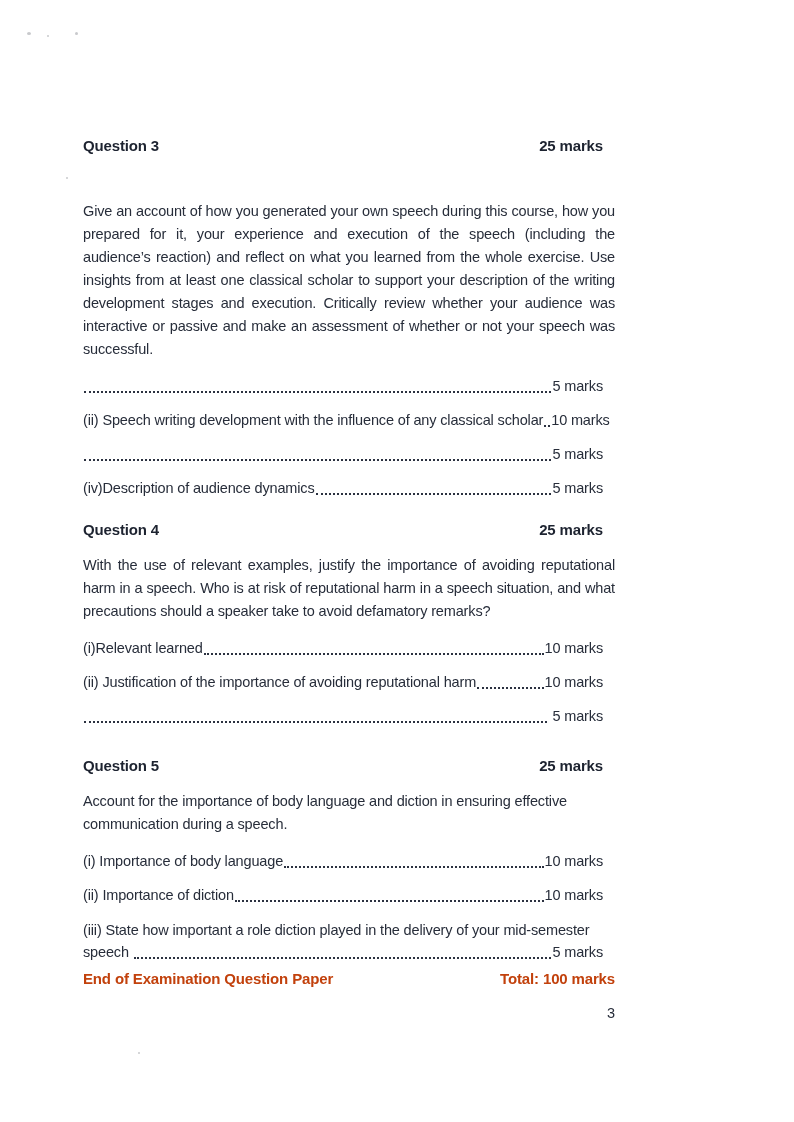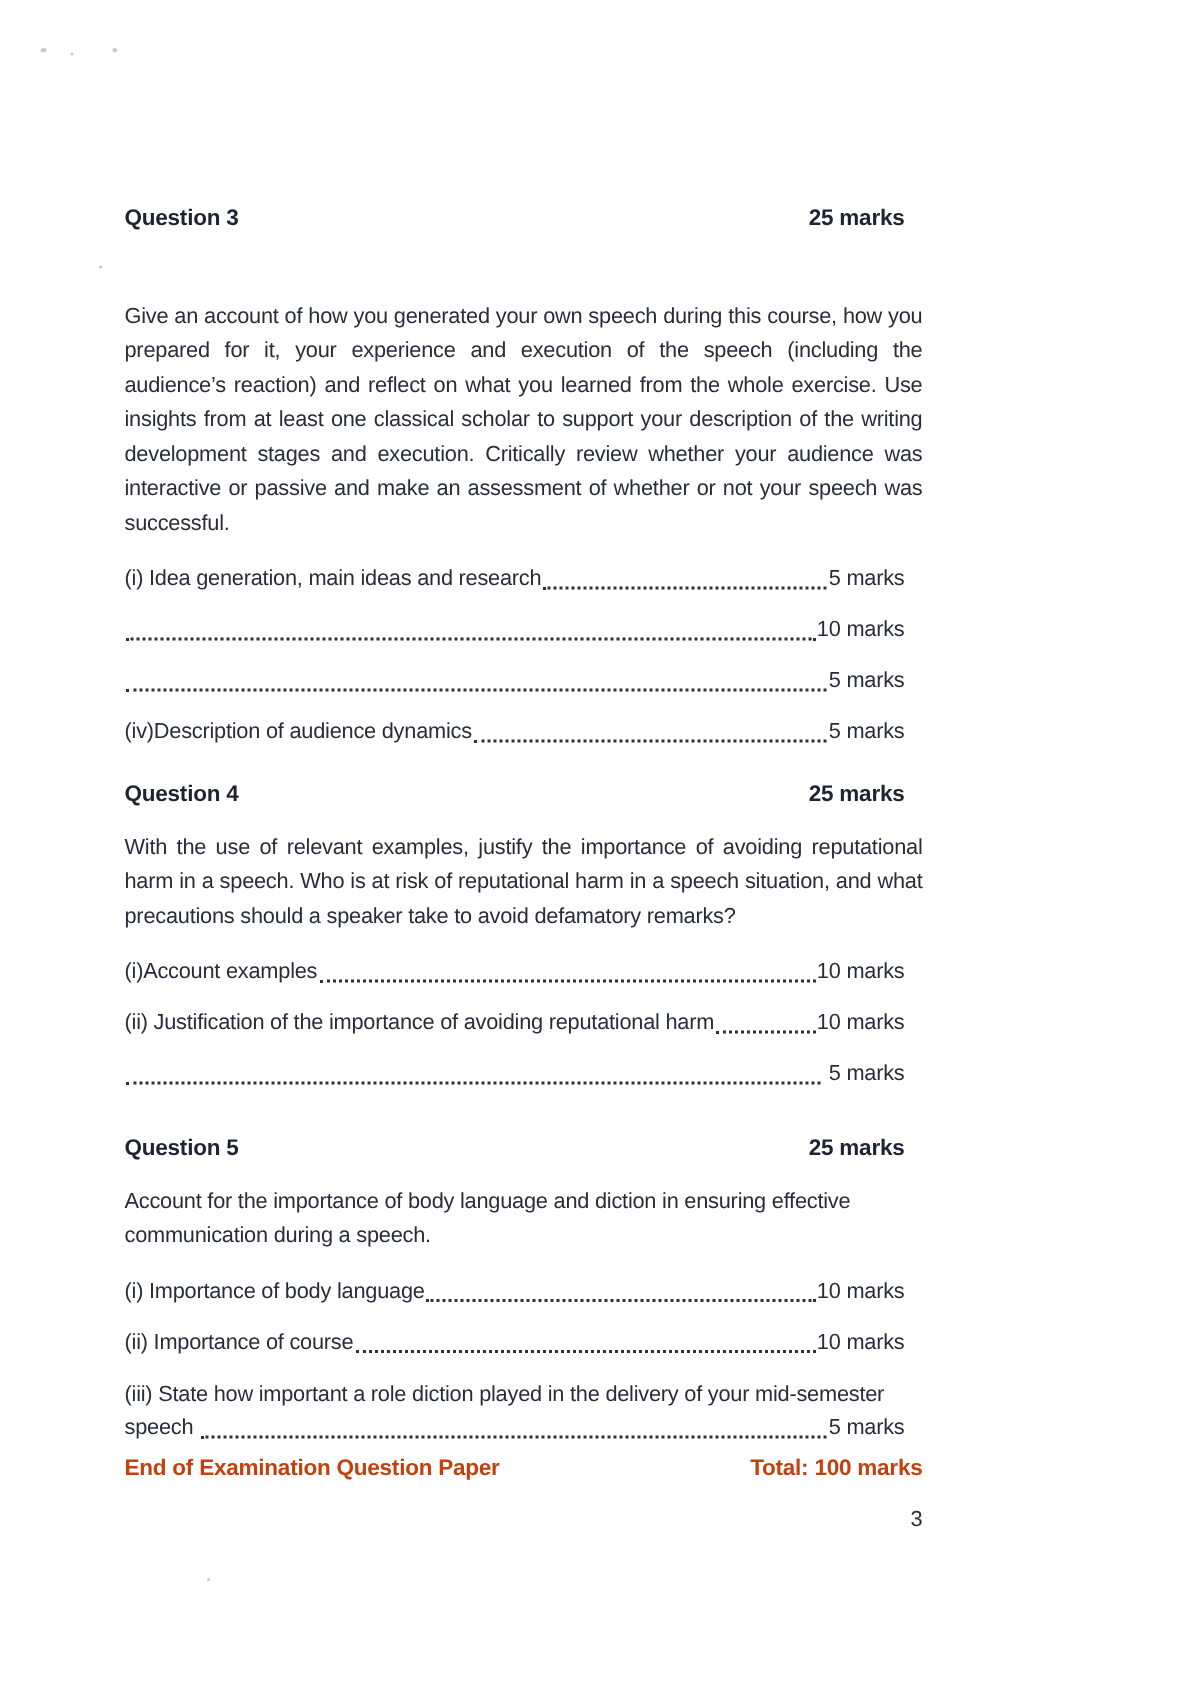--- a/index.html
+++ b/index.html
@@ -88,25 +88,25 @@
   <span class="speck" style="left:138px; top:1052px; width:2px; height:2px;"></span>
 
   <section>
     <div class="q-header">
       <span class="q-title">Question 3</span>
       <span class="q-marks">25 marks</span>
     </div>
     <p class="intro gap-large">Give an account of how you generated your own speech during this course, how you prepared for it, your experience and execution of the speech (including the audience’s reaction) and reflect on what you learned from the whole exercise. Use insights from at least one classical scholar to support your description of the writing development stages and execution. Critically review whether your audience was interactive or passive and make an assessment of whether or not your speech was successful.</p>
     <div class="items">
       <div class="item-row">
-        <span class="item-label">(i) Idea generation, main ideas and research</span>
         <span class="leader"></span>
         <span class="item-marks">5 marks</span>
       </div>
       <div class="item-row">
+        <span class="item-label">(ii) Speech writing development with the influence of any classical scholar</span>
         <span class="leader"></span>
         <span class="item-marks">10 marks</span>
       </div>
       <div class="item-row">
         <span class="leader"></span>
         <span class="item-marks">5 marks</span>
       </div>
       <div class="item-row">
         <span class="item-label">(iv)Description of audience dynamics</span>
         <span class="leader"></span>
@@ -116,21 +116,21 @@
   </section>
 
   <section class="section-q4">
     <div class="q-header">
       <span class="q-title">Question 4</span>
       <span class="q-marks">25 marks</span>
     </div>
     <p class="intro">With the use of relevant examples, justify the importance of avoiding reputational harm in a speech. Who is at risk of reputational harm in a speech situation, and what precautions should a speaker take to avoid defamatory remarks?</p>
     <div class="items">
       <div class="item-row">
-        <span class="item-label">(i)Account examples</span>
+        <span class="item-label">(i)Relevant learned</span>
         <span class="leader"></span>
         <span class="item-marks">10 marks</span>
       </div>
       <div class="item-row">
         <span class="item-label">(ii) Justification of the importance of avoiding reputational harm</span>
         <span class="leader"></span>
         <span class="item-marks">10 marks</span>
       </div>
       <div class="item-row">
         <span class="leader"></span>
@@ -145,21 +145,21 @@
       <span class="q-marks">25 marks</span>
     </div>
     <p class="intro no-justify">Account for the importance of body language and diction in ensuring effective communication during a speech.</p>
     <div class="items">
       <div class="item-row">
         <span class="item-label">(i) Importance of body language</span>
         <span class="leader"></span>
         <span class="item-marks">10 marks</span>
       </div>
       <div class="item-row">
-        <span class="item-label">(ii) Importance of course</span>
+        <span class="item-label">(ii) Importance of diction</span>
         <span class="leader"></span>
         <span class="item-marks">10 marks</span>
       </div>
       <div class="item-multiline">
         <div class="line1">(iii) State how important a role diction played in the delivery of your mid-semester</div>
         <div class="line2">
           <span class="item-label">speech</span>
           <span class="leader" style="margin-left:5px;"></span>
           <span class="item-marks">5 marks</span>
         </div>

